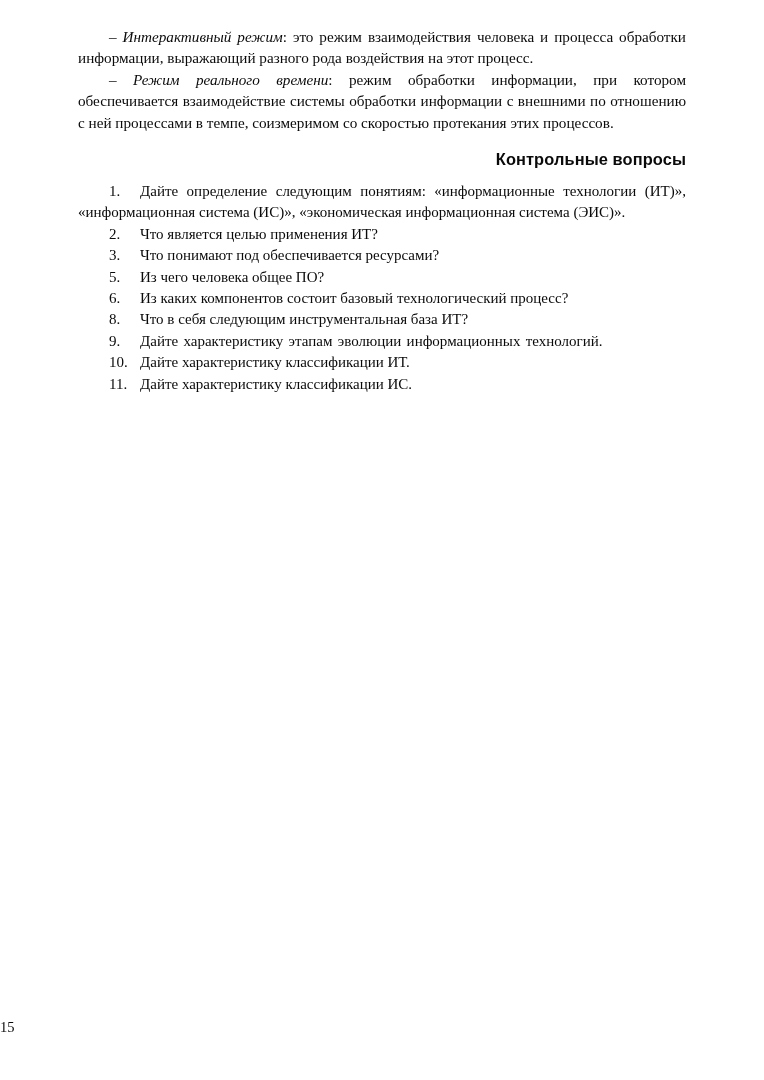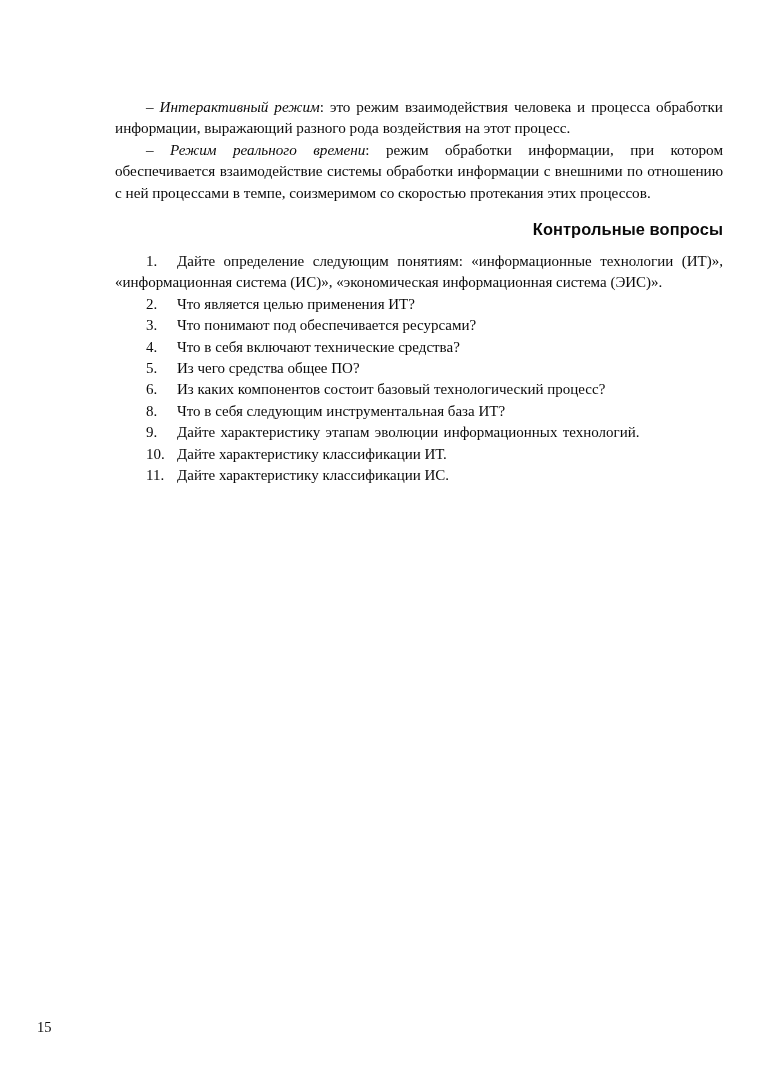--- a/index.html
+++ b/index.html
@@ -15,22 +15,21 @@
     position: relative;
     overflow: hidden;
   }
   .page {
     position: absolute;
     left: 0;
     top: 0;
     width: 696px;
     height: 1080px;
     box-sizing: border-box;
-    padding: 96px 78px 0 78px;
-    margin-left: 37px;
+    padding: 26px 78px 0 78px;
   }
   .content {
     width: 608px;
   }
   p.para {
     margin: 0;
     font-size: 15.2px;
     line-height: 21.4px;
     text-align: justify;
     text-justify: inter-word;
@@ -113,24 +112,21 @@
       <li class="justify">
         <span class="q-num">1.</span><span class="q-text">Дайте определение следующим понятиям: «информационные технологии (ИТ)», «информационная система (ИС)», «экономическая информационная система (ЭИС)».</span>
       </li>
       <li>
         <span class="q-num">2.</span><span class="q-text">Что является целью применения ИТ?</span>
       </li>
       <li>
         <span class="q-num">3.</span><span class="q-text">Что понимают под обеспечивается ресурсами?</span>
       </li>
       <li>
-        <span class="q-num">4.</span><span class="q-text">Что в себя включают технические средства?</span>
-      </li>
-      <li>
-        <span class="q-num">5.</span><span class="q-text">Из чего средства общее ПО?</span>
+        <span class="q-num">5.</span><span class="q-text">Из чего человека общее ПО?</span>
       </li>
       <li>
         <span class="q-num">6.</span><span class="q-text">Из каких компонентов состоит базовый технологический процесс?</span>
       </li>
       <li>
         <span class="q-num">8.</span><span class="q-text">Что в себя следующим инструментальная база ИТ?</span>
       </li>
       <li class="justify spaced-q">
         <span class="q-num">9.</span><span class="q-text">Дайте характеристику этапам эволюции информационных технологий.</span>
       </li>

